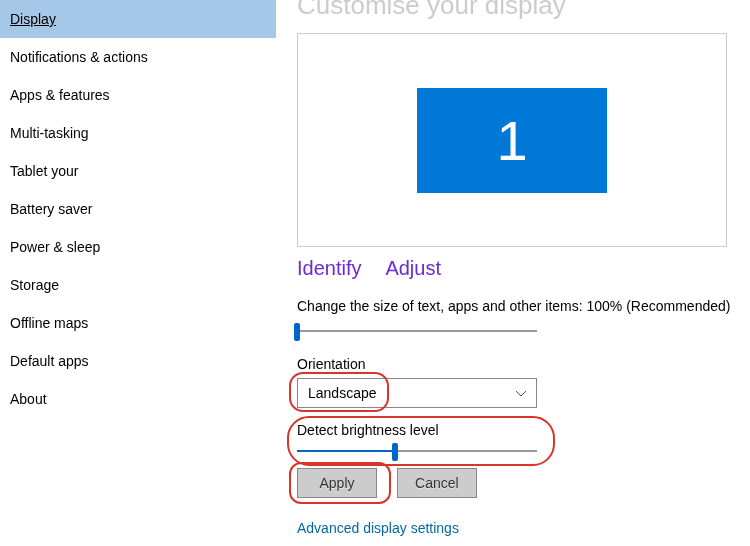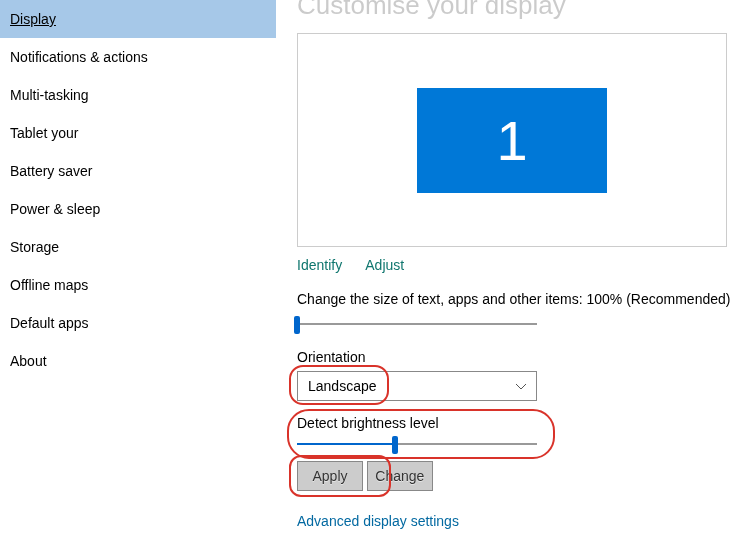--- a/index.html
+++ b/index.html
@@ -58,24 +58,24 @@
     display: flex;
     align-items: center;
     justify-content: center;
     font-size: 56px;
     font-weight: 300;
   }
   .link-row {
     margin-bottom: 18px;
   }
   .link {
-    color: #0f766e;
+    color: #6d28d9;
     cursor: pointer;
     margin-right: 20px;
-    font-size: 14px;
+    font-size: 20px;
   }
   .scale-label {
     font-size: 14px;
     margin-bottom: 10px;
   }
   .slider-wrap {
     width: 240px;
     margin-bottom: 18px;
   }
   .slider {
@@ -121,45 +121,46 @@
     border: 2px solid #d9332a;
     border-radius: 14px;
     pointer-events: none;
   }
   .btn-row {
     margin-top: 10px;
     margin-bottom: 22px;
   }
   .btn {
     display: inline-block;
-    width: 66px;
+    width: 80px;
     height: 30px;
     border: 1px solid #888;
     background: #ccc;
     text-align: center;
     line-height: 29px;
     font-size: 14px;
     color: #333;
     cursor: pointer;
-    margin-right: 0;
+    margin-right: 16px;
     text-shadow: 0 1px 0 rgba(255,255,255,0.5);
   }
   .btn.secondary { background: #ccc; }
   .adv-link {
     color: #0369a1;
     font-size: 14px;
     cursor: pointer;
   }
 </style>
 </head>
 <body>
 
 <div class="sidebar">
   <div class="sidebar-item active"><span>Display</span></div>
   <div class="sidebar-item"><span>Notifications &amp; actions</span></div>
+  <div class="sidebar-item"><span>Apps &amp; features</span></div>
   <div class="sidebar-item"><span>Multi-tasking</span></div>
   <div class="sidebar-item"><span>Tablet your</span></div>
   <div class="sidebar-item"><span>Battery saver</span></div>
   <div class="sidebar-item"><span>Power &amp; sleep</span></div>
   <div class="sidebar-item"><span>Storage</span></div>
   <div class="sidebar-item"><span>Offline maps</span></div>
   <div class="sidebar-item"><span>Default apps</span></div>
   <div class="sidebar-item"><span>About</span></div>
 </div>
 
@@ -209,17 +210,17 @@
       </div>
     </div>
     <div class="red-oval" style="left:-10px; top:-6px; width:268px; height:50px; border-radius:22px;"></div>
   </div>
 
   <div class="btn-row">
     <span style="position:relative; display:inline-block;">
       <span class="btn">Apply</span>
       <span class="red-oval" style="left:-8px; top:-6px; width:102px; height:42px; border-radius:12px;"></span>
     </span>
-    <span class="btn secondary">Change</span>
+    <span class="btn secondary">Cancel</span>
   </div>
 
   <div class="adv-link">Advanced display settings</div>
 </div>
 
 </body></html>

